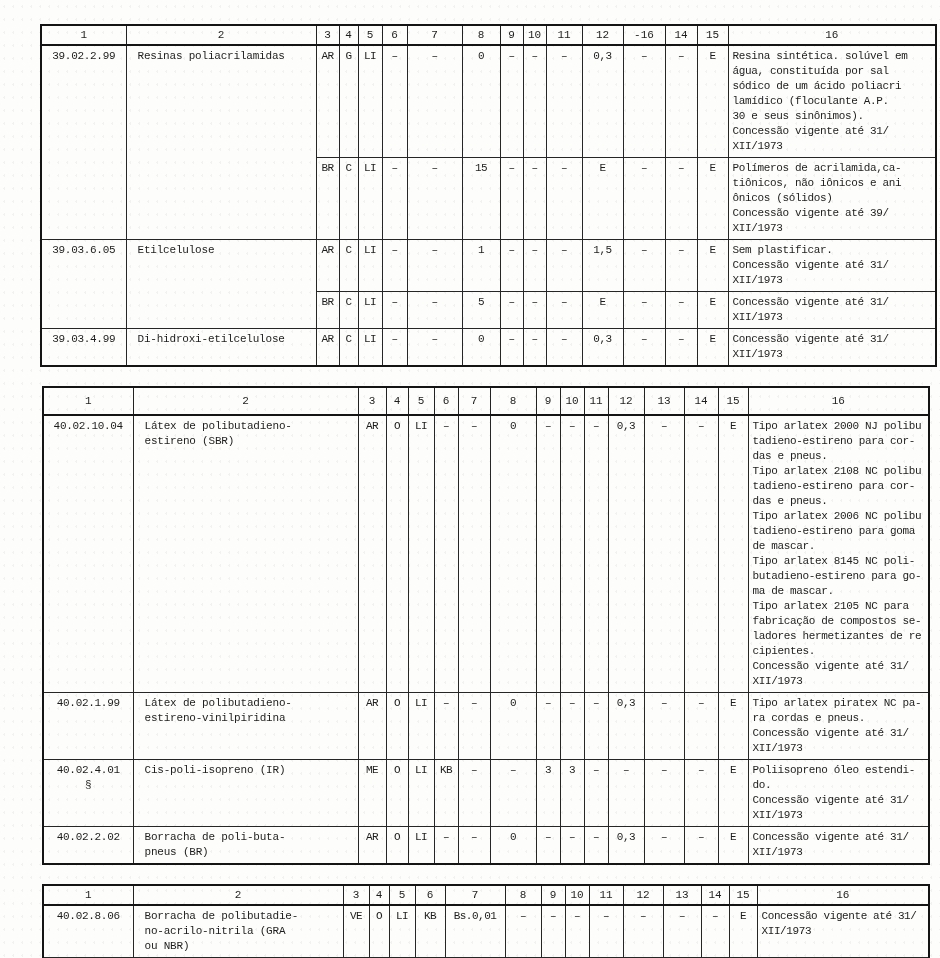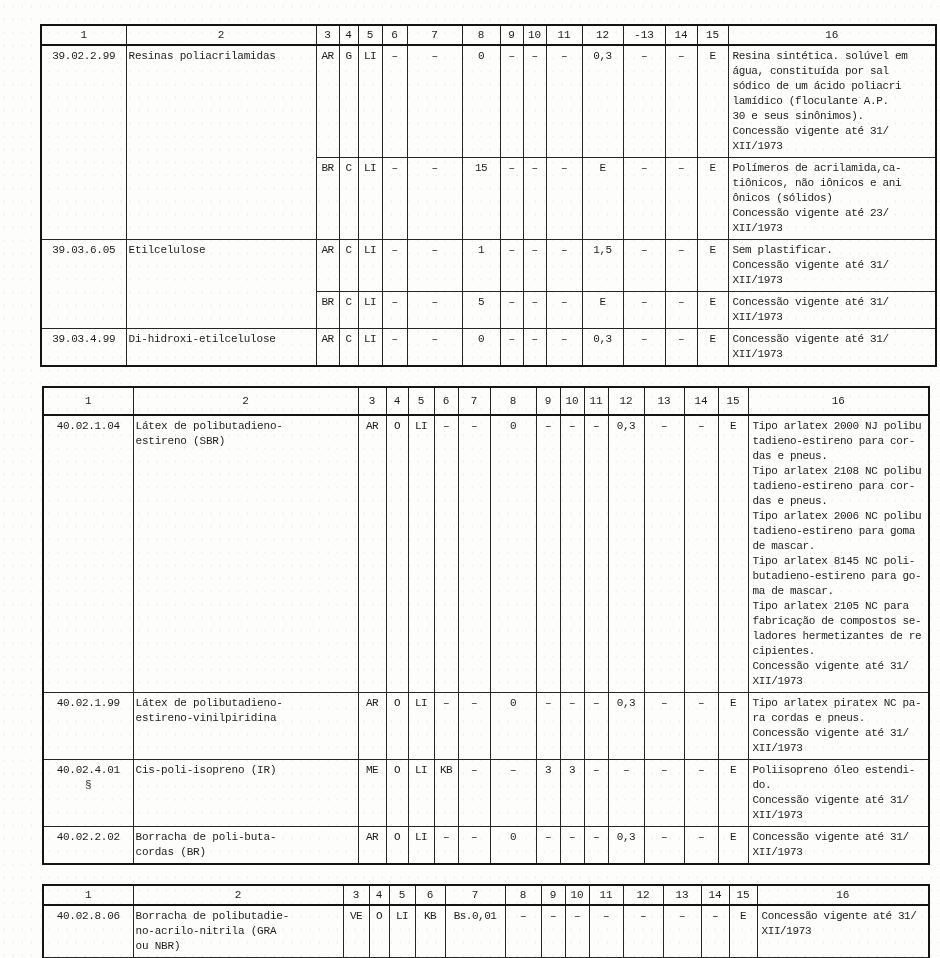--- a/index.html
+++ b/index.html
@@ -37,21 +37,21 @@
   .t2 th{padding:6px 0;}
   td{
     border:1px solid #262626;
     vertical-align:top;
     font-size:11px;
     line-height:15px;
     padding:3px 2px;
     overflow:hidden;
   }
   td.code{text-align:center;white-space:pre-wrap;letter-spacing:-0.3px;}
-  td.desc{padding-left:2px;white-space:pre-wrap;letter-spacing:-0.2px;}
+  td.desc{padding-left:11px;white-space:pre-wrap;letter-spacing:-0.2px;}
   td.val{text-align:center;padding-left:0;padding-right:0;letter-spacing:-0.5px;}
   td.note{white-space:pre-wrap;padding-left:4px;letter-spacing:-0.35px;}
   .t3 td.note{letter-spacing:-0.4px;}
 </style>
 </head>
 <body>
 
 <div class="page">
 
   <table class="t1">
@@ -80,21 +80,21 @@
           <th>3</th>
           <th>4</th>
           <th>5</th>
           <th>6</th>
           <th>7</th>
           <th>8</th>
           <th>9</th>
           <th>10</th>
           <th>11</th>
           <th>12</th>
-          <th>-13</th>
+          <th>-16</th>
           <th>14</th>
           <th>15</th>
           <th>16</th>
         </tr>
       </thead>
       <tbody>
         <tr>
           <td class="code" rowspan="2">39.02.2.99</td>
           <td class="desc" rowspan="2">Resinas poliacrilamidas</td>
           <td class="val">AR</td>
@@ -128,21 +128,21 @@
           <td class="val">–</td>
           <td class="val">–</td>
           <td class="val">–</td>
           <td class="val">E</td>
           <td class="val">–</td>
           <td class="val">–</td>
           <td class="val">E</td>
           <td class="note">Polímeros de acrilamida,ca-
 tiônicos, não iônicos e ani
 ônicos (sólidos)
-Concessão vigente até 23/
+Concessão vigente até 39/
 XII/1973</td>
         </tr>
         <tr>
           <td class="code" rowspan="2">39.03.6.05</td>
           <td class="desc" rowspan="2">Etilcelulose</td>
           <td class="val">AR</td>
           <td class="val">C</td>
           <td class="val">LI</td>
           <td class="val">–</td>
           <td class="val">–</td>
@@ -231,21 +231,21 @@
           <th>11</th>
           <th>12</th>
           <th>13</th>
           <th>14</th>
           <th>15</th>
           <th>16</th>
         </tr>
       </thead>
       <tbody>
         <tr>
-          <td class="code" rowspan="1">40.02.1.04</td>
+          <td class="code" rowspan="1">40.02.10.04</td>
           <td class="desc" rowspan="1">Látex de polibutadieno-
 estireno (SBR)</td>
           <td class="val">AR</td>
           <td class="val">O</td>
           <td class="val">LI</td>
           <td class="val">–</td>
           <td class="val">–</td>
           <td class="val">0</td>
           <td class="val">–</td>
           <td class="val">–</td>
@@ -313,21 +313,21 @@
           <td class="val">–</td>
           <td class="val">E</td>
           <td class="note">Poliisopreno óleo estendi-
 do.
 Concessão vigente até 31/
 XII/1973</td>
         </tr>
         <tr>
           <td class="code" rowspan="1">40.02.2.02</td>
           <td class="desc" rowspan="1">Borracha de poli-buta-
-cordas (BR)</td>
+pneus (BR)</td>
           <td class="val">AR</td>
           <td class="val">O</td>
           <td class="val">LI</td>
           <td class="val">–</td>
           <td class="val">–</td>
           <td class="val">0</td>
           <td class="val">–</td>
           <td class="val">–</td>
           <td class="val">–</td>
           <td class="val">0,3</td>

